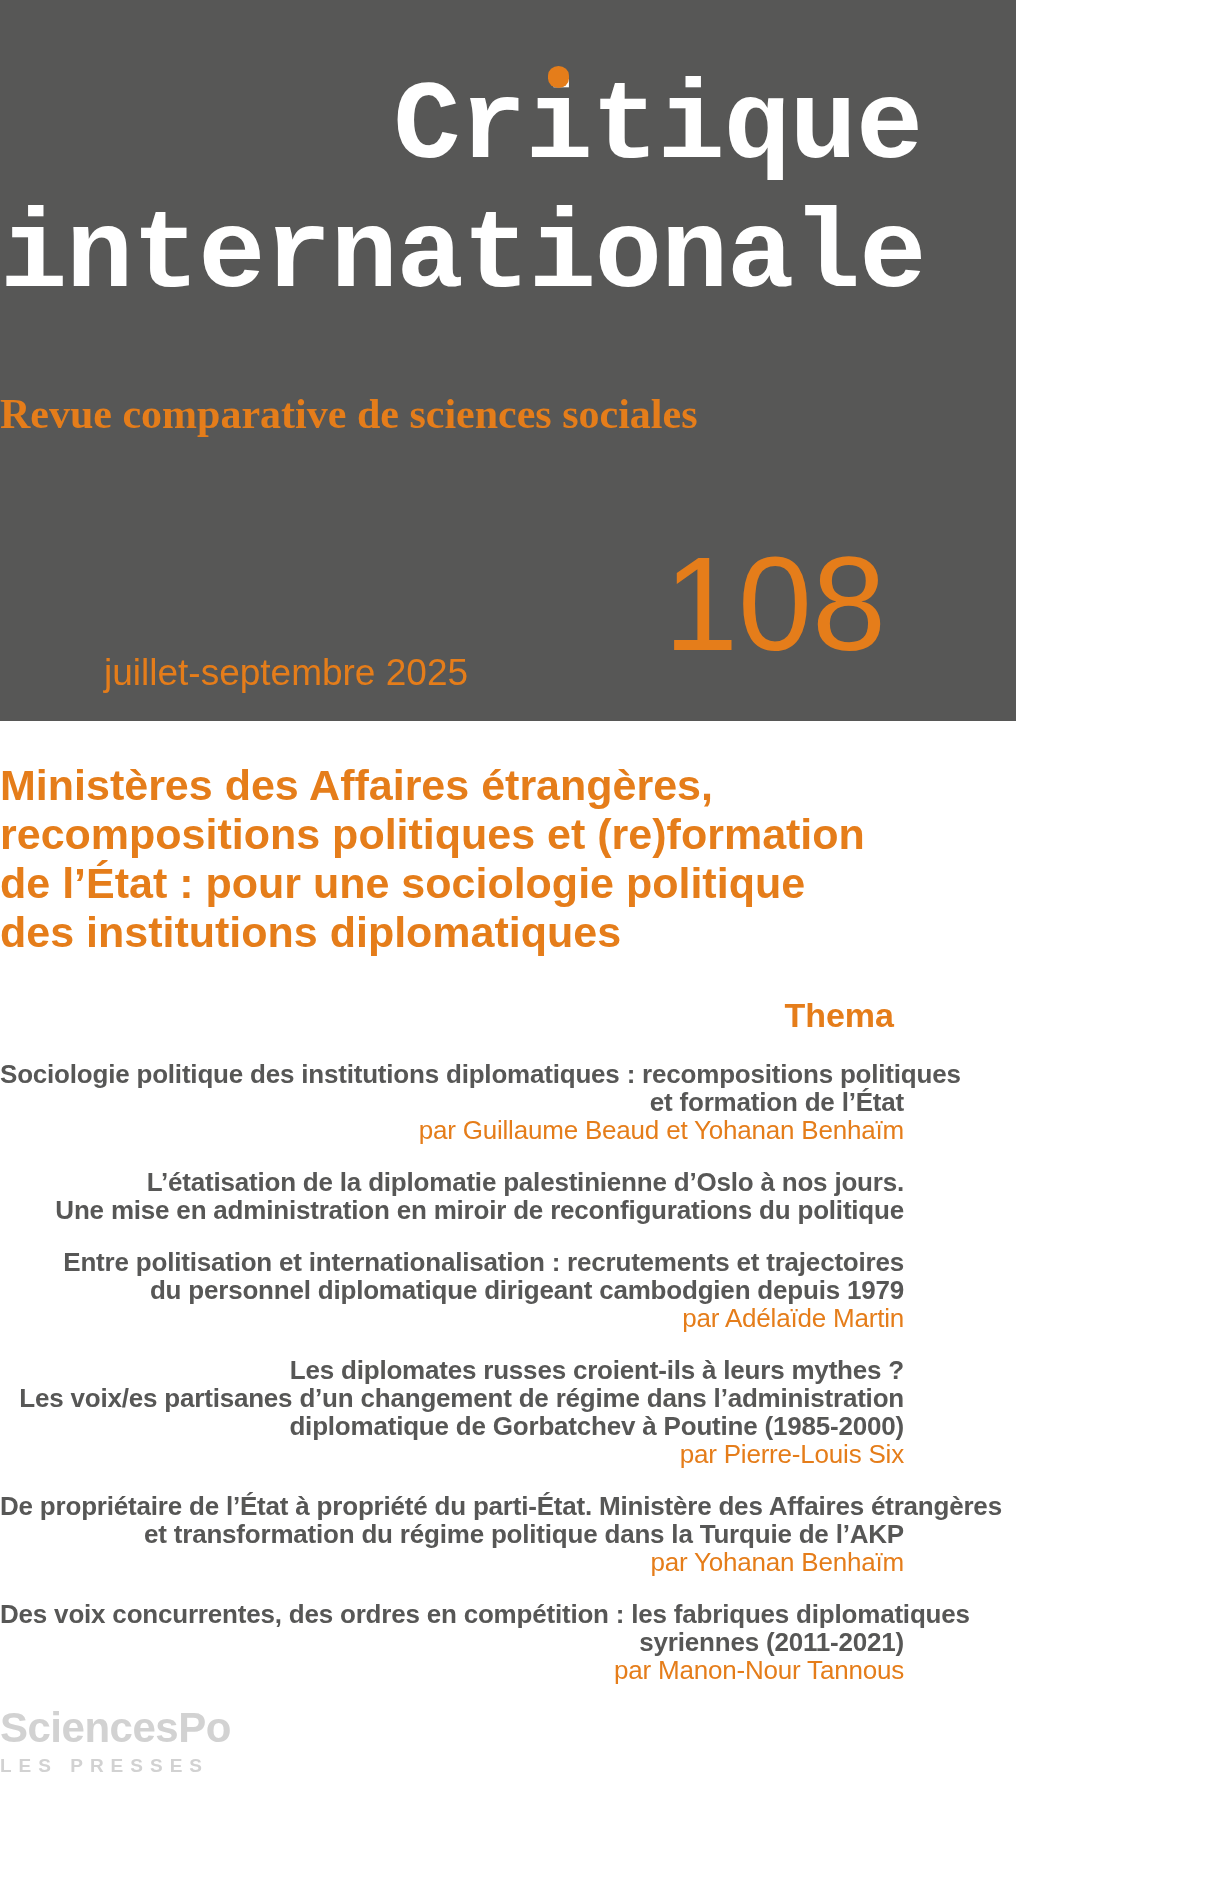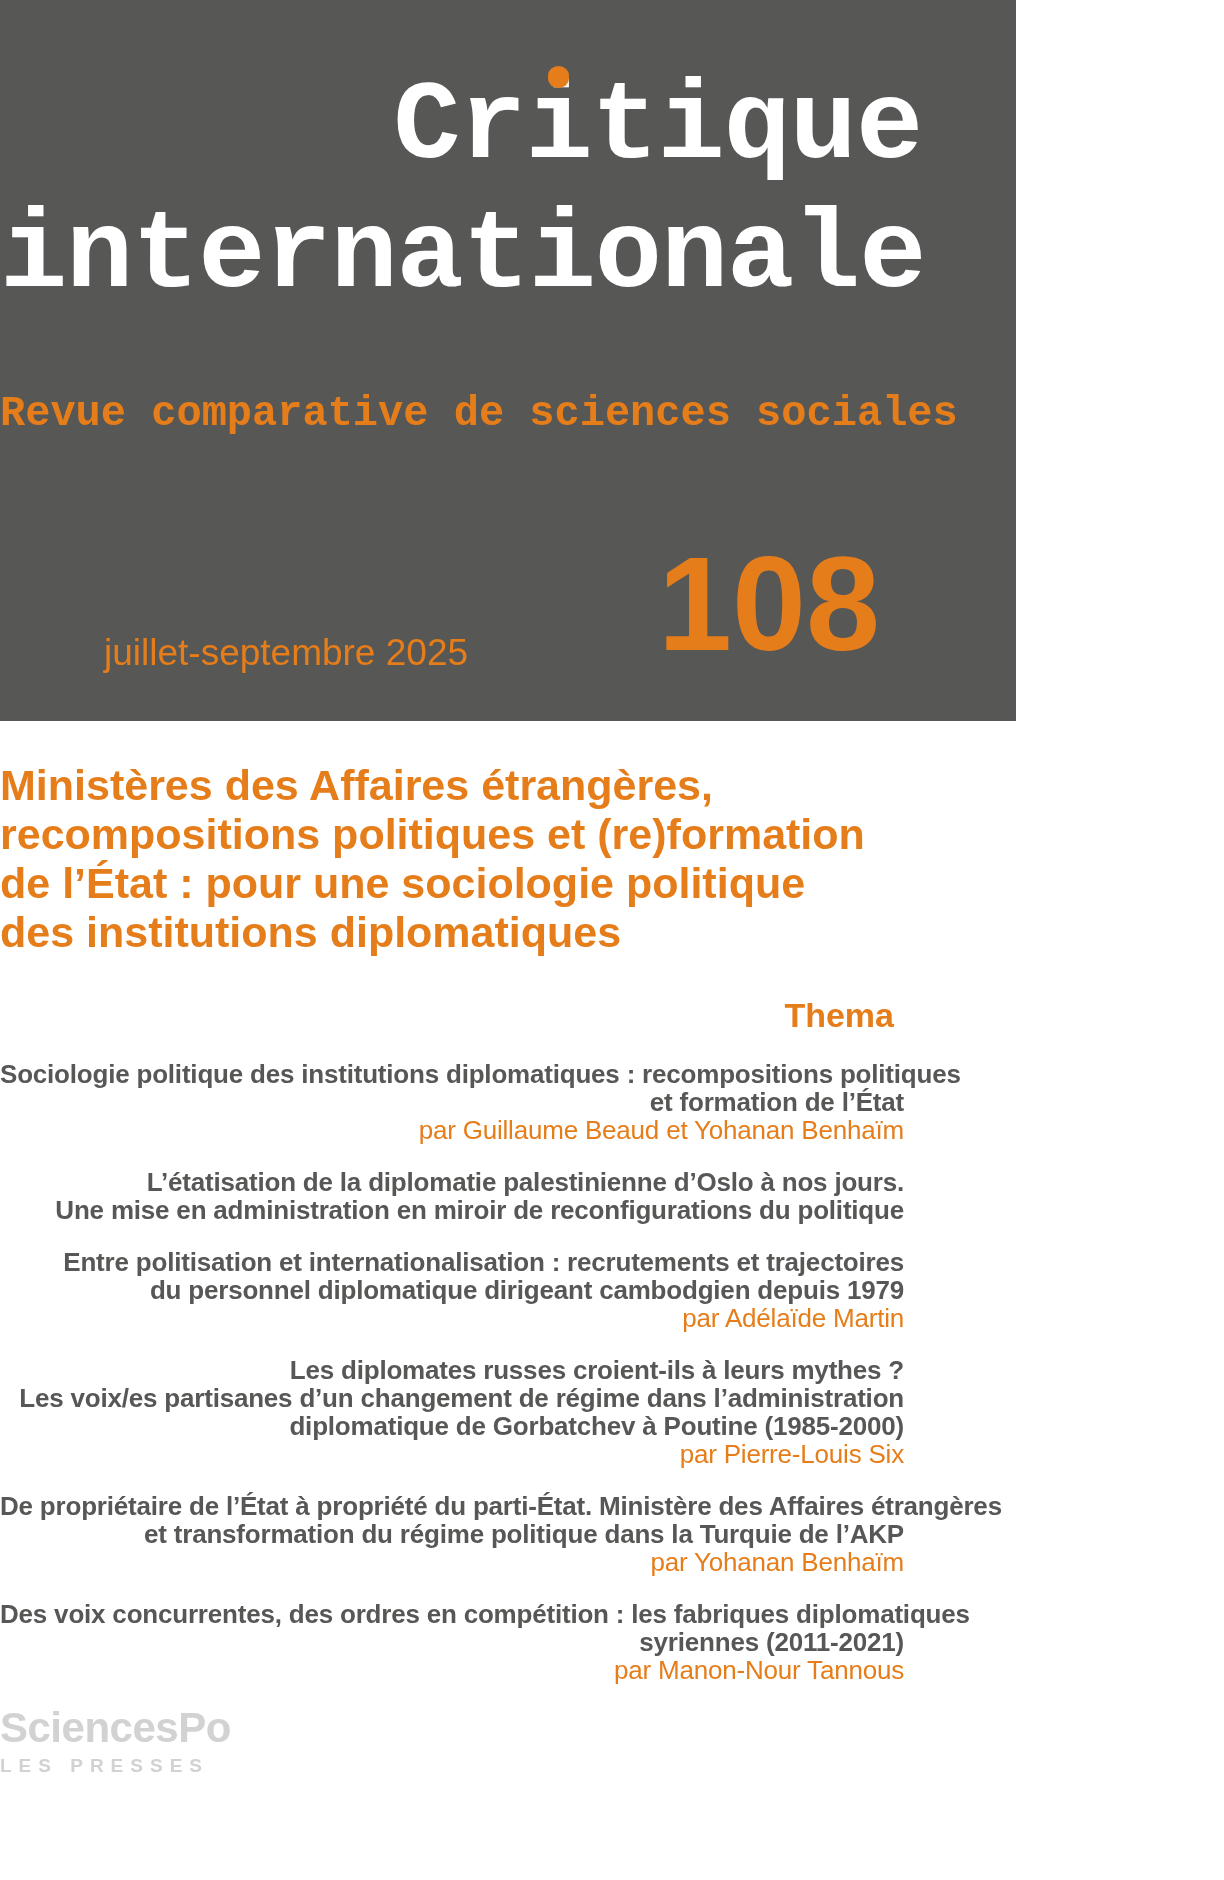--- a/index.html
+++ b/index.html
@@ -41,38 +41,38 @@
     position:absolute;
     left:0.20em;top:0.02em;
     width:0.19em;height:0.19em;
     background:var(--orange);
     border-radius:50% / 45%;
   }
   .masthead-subtitle{
     margin-top:68px;
     padding-right:100px;
     text-align:left;
-    font-family:Liberation Mono, monospace;
+    font-family:Liberation Serif, serif;
     font-weight:bold;
     font-size:42px;
     color:var(--orange);
     white-space:nowrap;
   }
   .issue-date{
     position:absolute;
-    left:104px;top:632px;
+    left:104px;top:652px;
     font-size:37px;
     color:var(--orange);
   }
   .issue-number{
     position:absolute;
-    right:136px;top:538px;
+    right:130px;top:538px;
     font-size:133px;
     line-height:1;
-    font-weight:bold;
+    font-weight:normal;
     color:var(--orange);
   }
   
   .feature-title{
     padding:40px 108px 0 0;
     font-size:43px;
     line-height:49px;
     font-weight:bold;
     color:var(--orange);
     white-space:nowrap;

